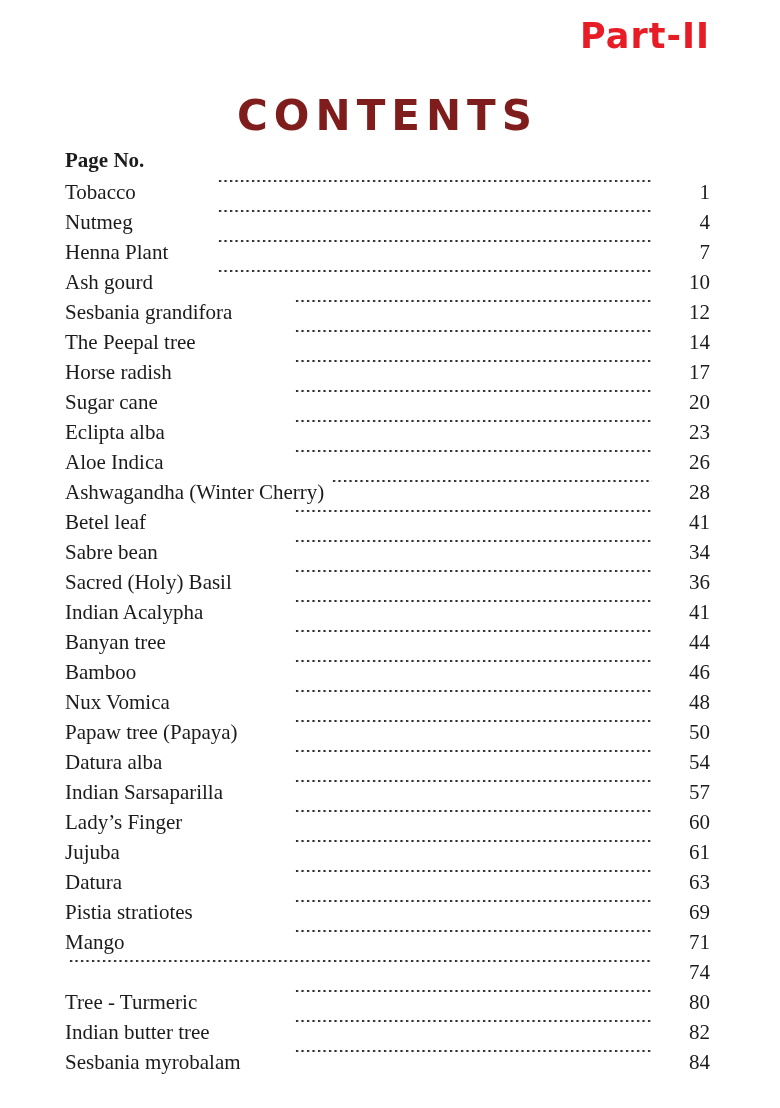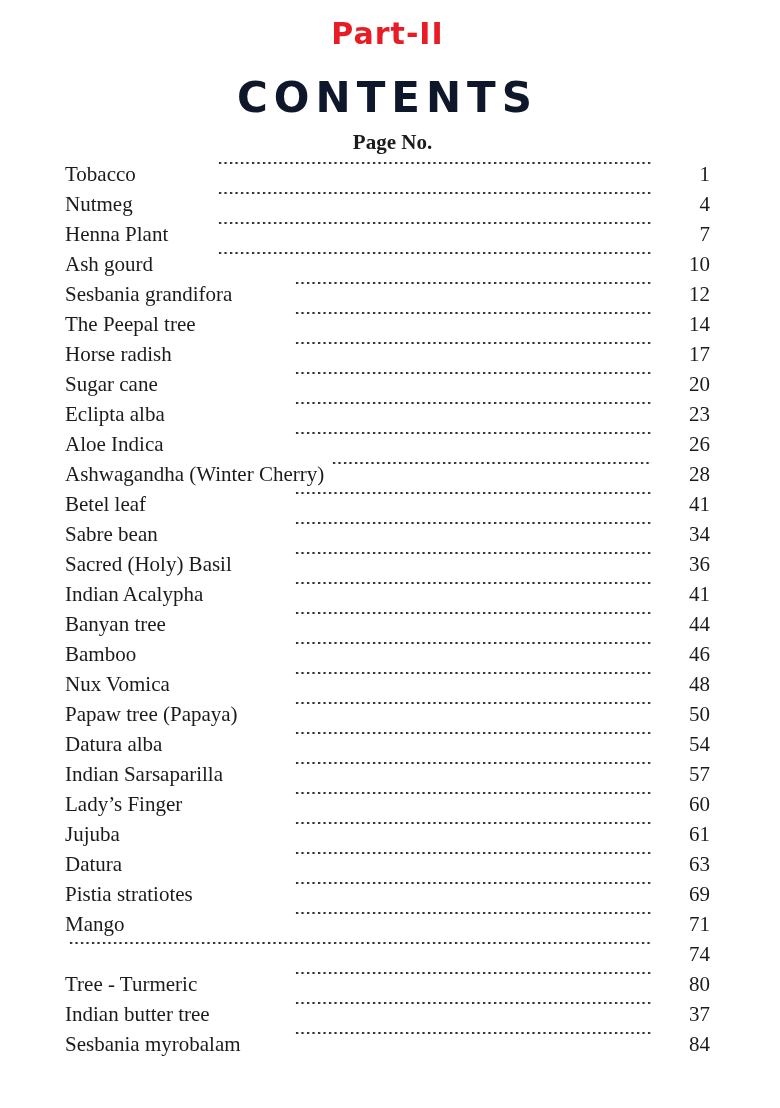--- a/index.html
+++ b/index.html
@@ -11,40 +11,40 @@
     width: 780px;
     height: 1108px;
     box-sizing: border-box;
     padding: 12px 70px 8px 65px;
     background: #ffffff;
     font-family: "Liberation Serif", serif;
     color: #1b1b1b;
     overflow: hidden;
   }
   .part-title {
-    text-align: center;
+    text-align: right;
     font-family: "DejaVu Sans", sans-serif;
     font-weight: bold;
-    font-size: 30px;
+    font-size: 35px;
     letter-spacing: 1px;
     margin-top: 4px;
-    margin-bottom: 22px;
+    margin-bottom: 35px;
   }
   .contents-title {
     text-align: center;
     font-family: "DejaVu Sans", sans-serif;
     font-weight: bold;
     font-size: 42px;
     letter-spacing: 6px;
-    color: #0f172a;
+    color: #7f1d1d;
     margin-bottom: 8px;
     transform: scaleY(1.02);
   }
   .page-no-label {
-    text-align: center;
+    text-align: left;
     font-weight: bold;
     font-size: 21px;
     margin: 2px -10px 6px 0;
   }
   .toc {
     font-size: 21px;
   }
   .toc-row {
     display: flex;
     align-items: flex-start;
@@ -223,21 +223,21 @@
         <span class="toc-page">74</span>
       </div>
       <div class="toc-row">
         <span class="toc-title">Tree - Turmeric</span>
         <span class="toc-leader"></span>
         <span class="toc-page">80</span>
       </div>
       <div class="toc-row">
         <span class="toc-title">Indian butter tree</span>
         <span class="toc-leader"></span>
-        <span class="toc-page">37</span>
+        <span class="toc-page">82</span>
       </div>
       <div class="toc-row">
         <span class="toc-title">Sesbania myrobalam</span>
         <span class="toc-leader"></span>
         <span class="toc-page">84</span>
       </div>
     </div>
 </div>
 
 </body></html>

